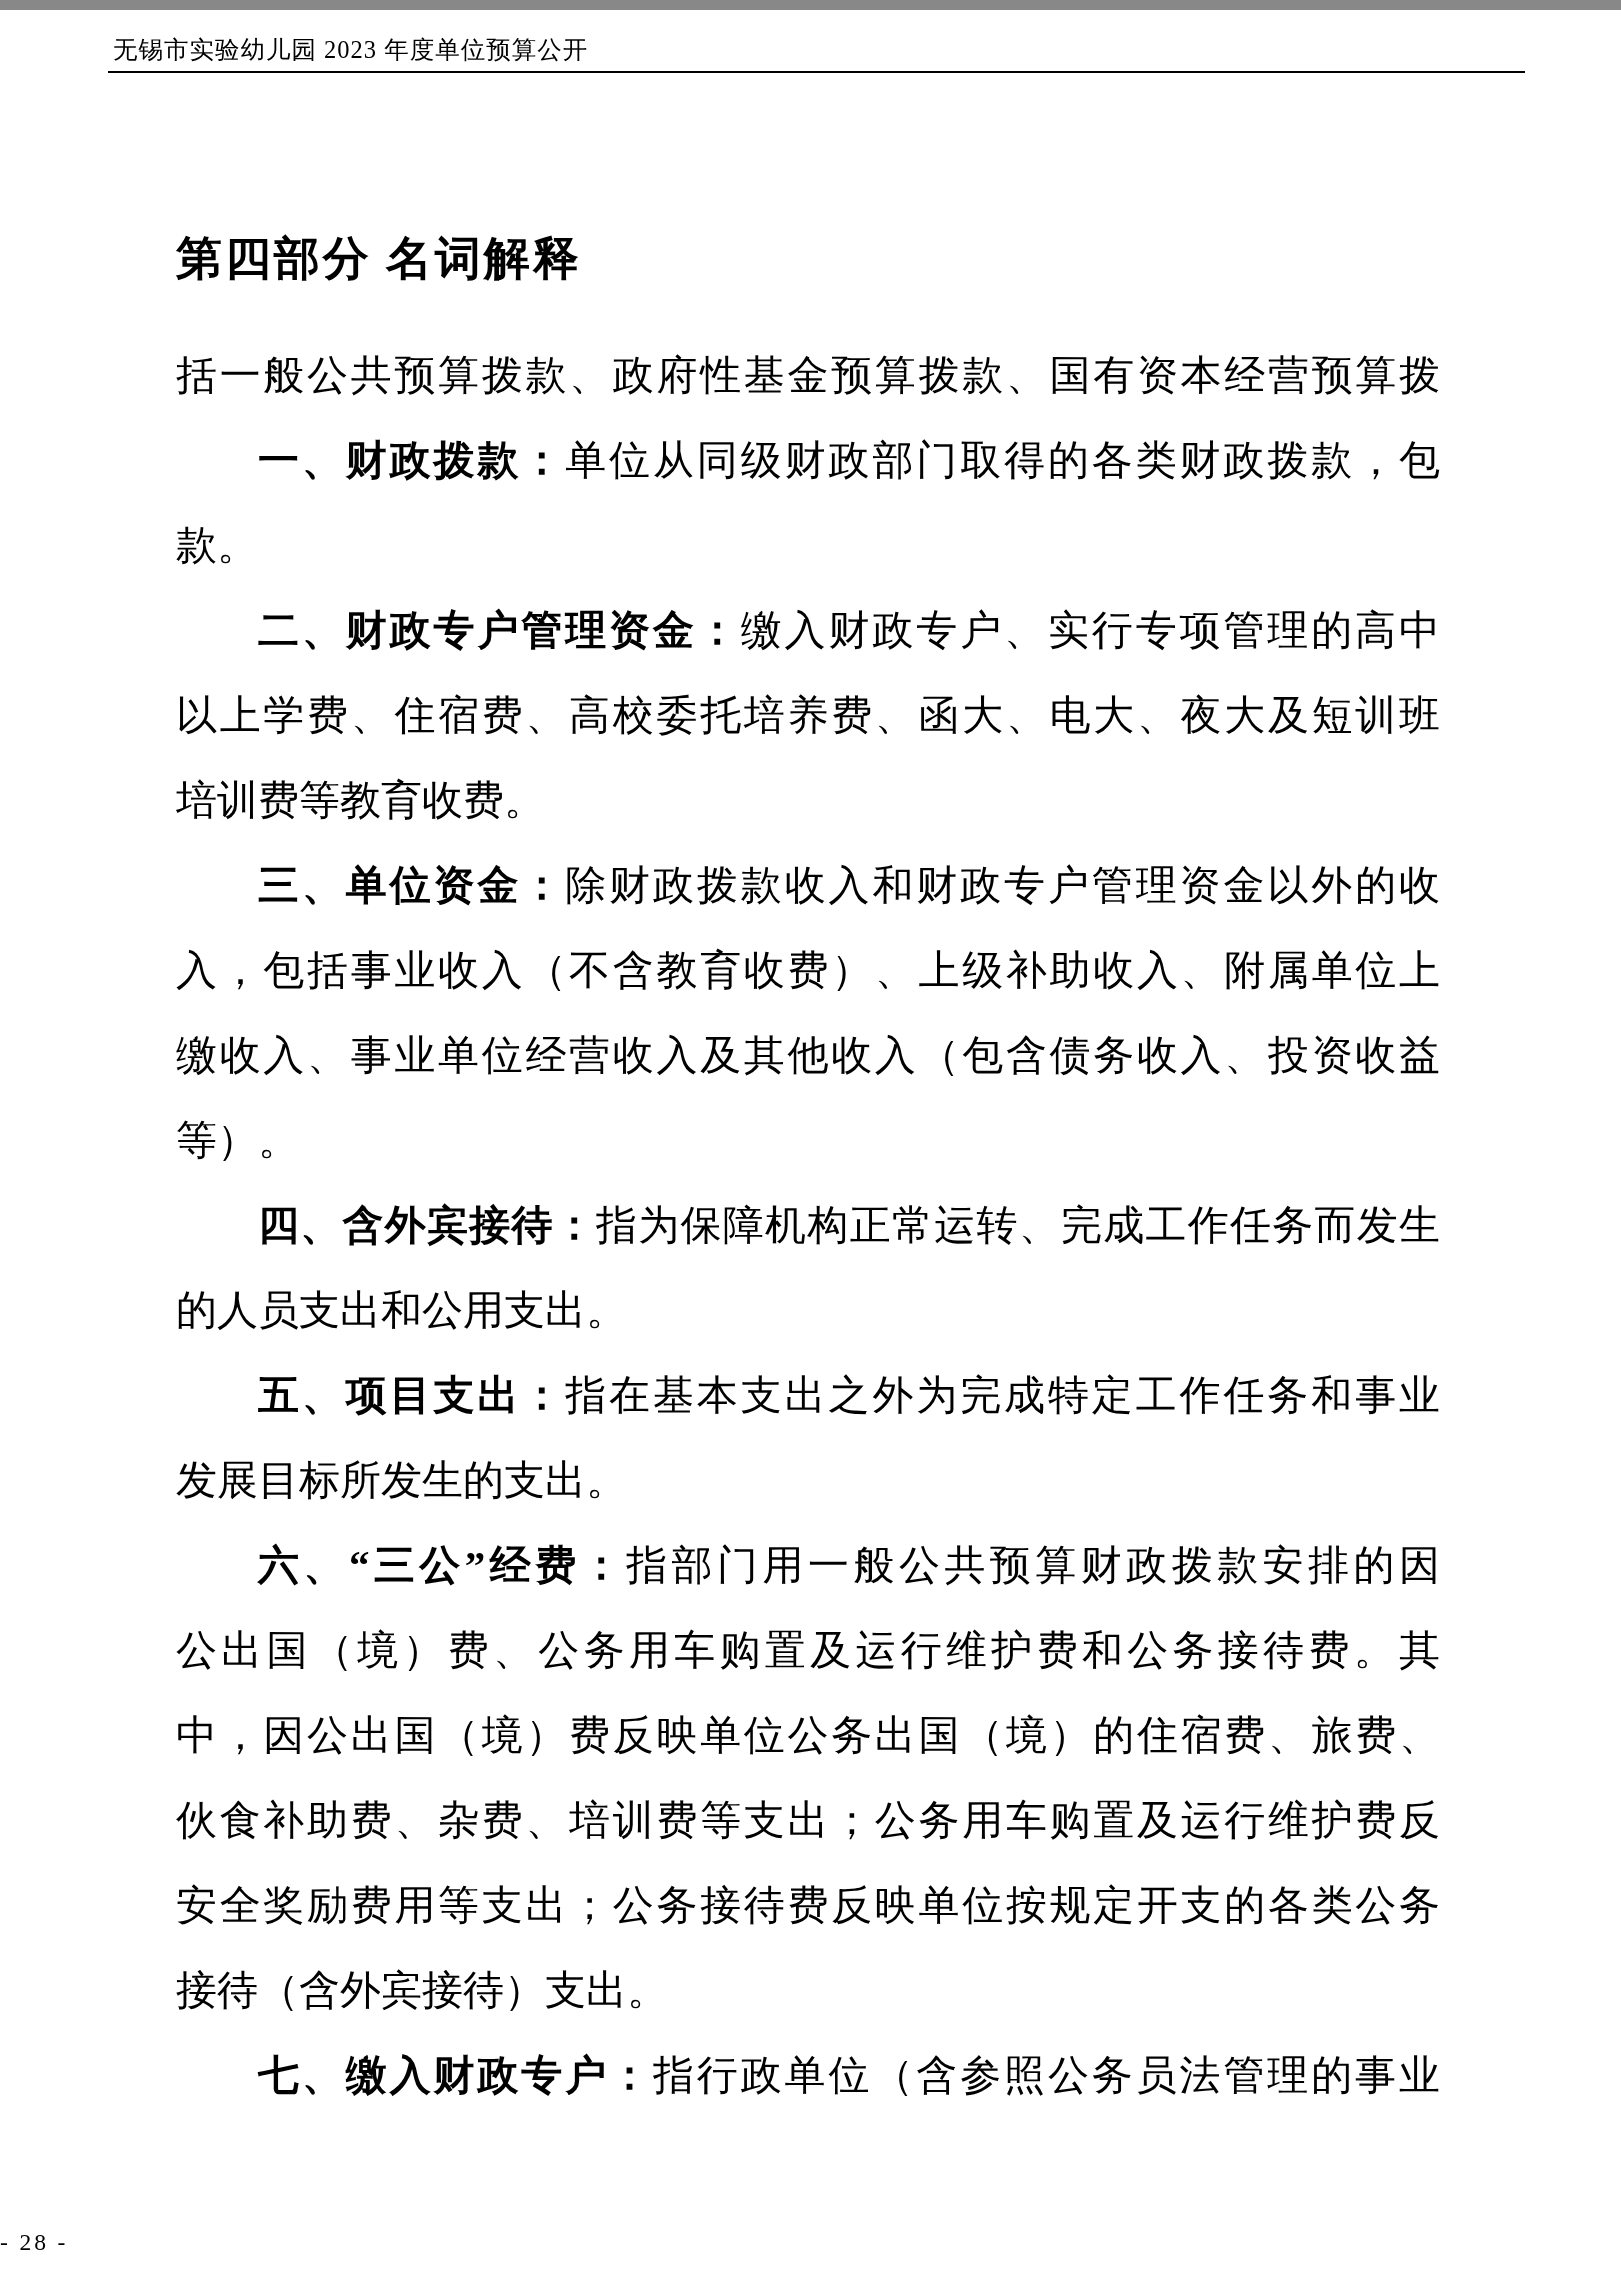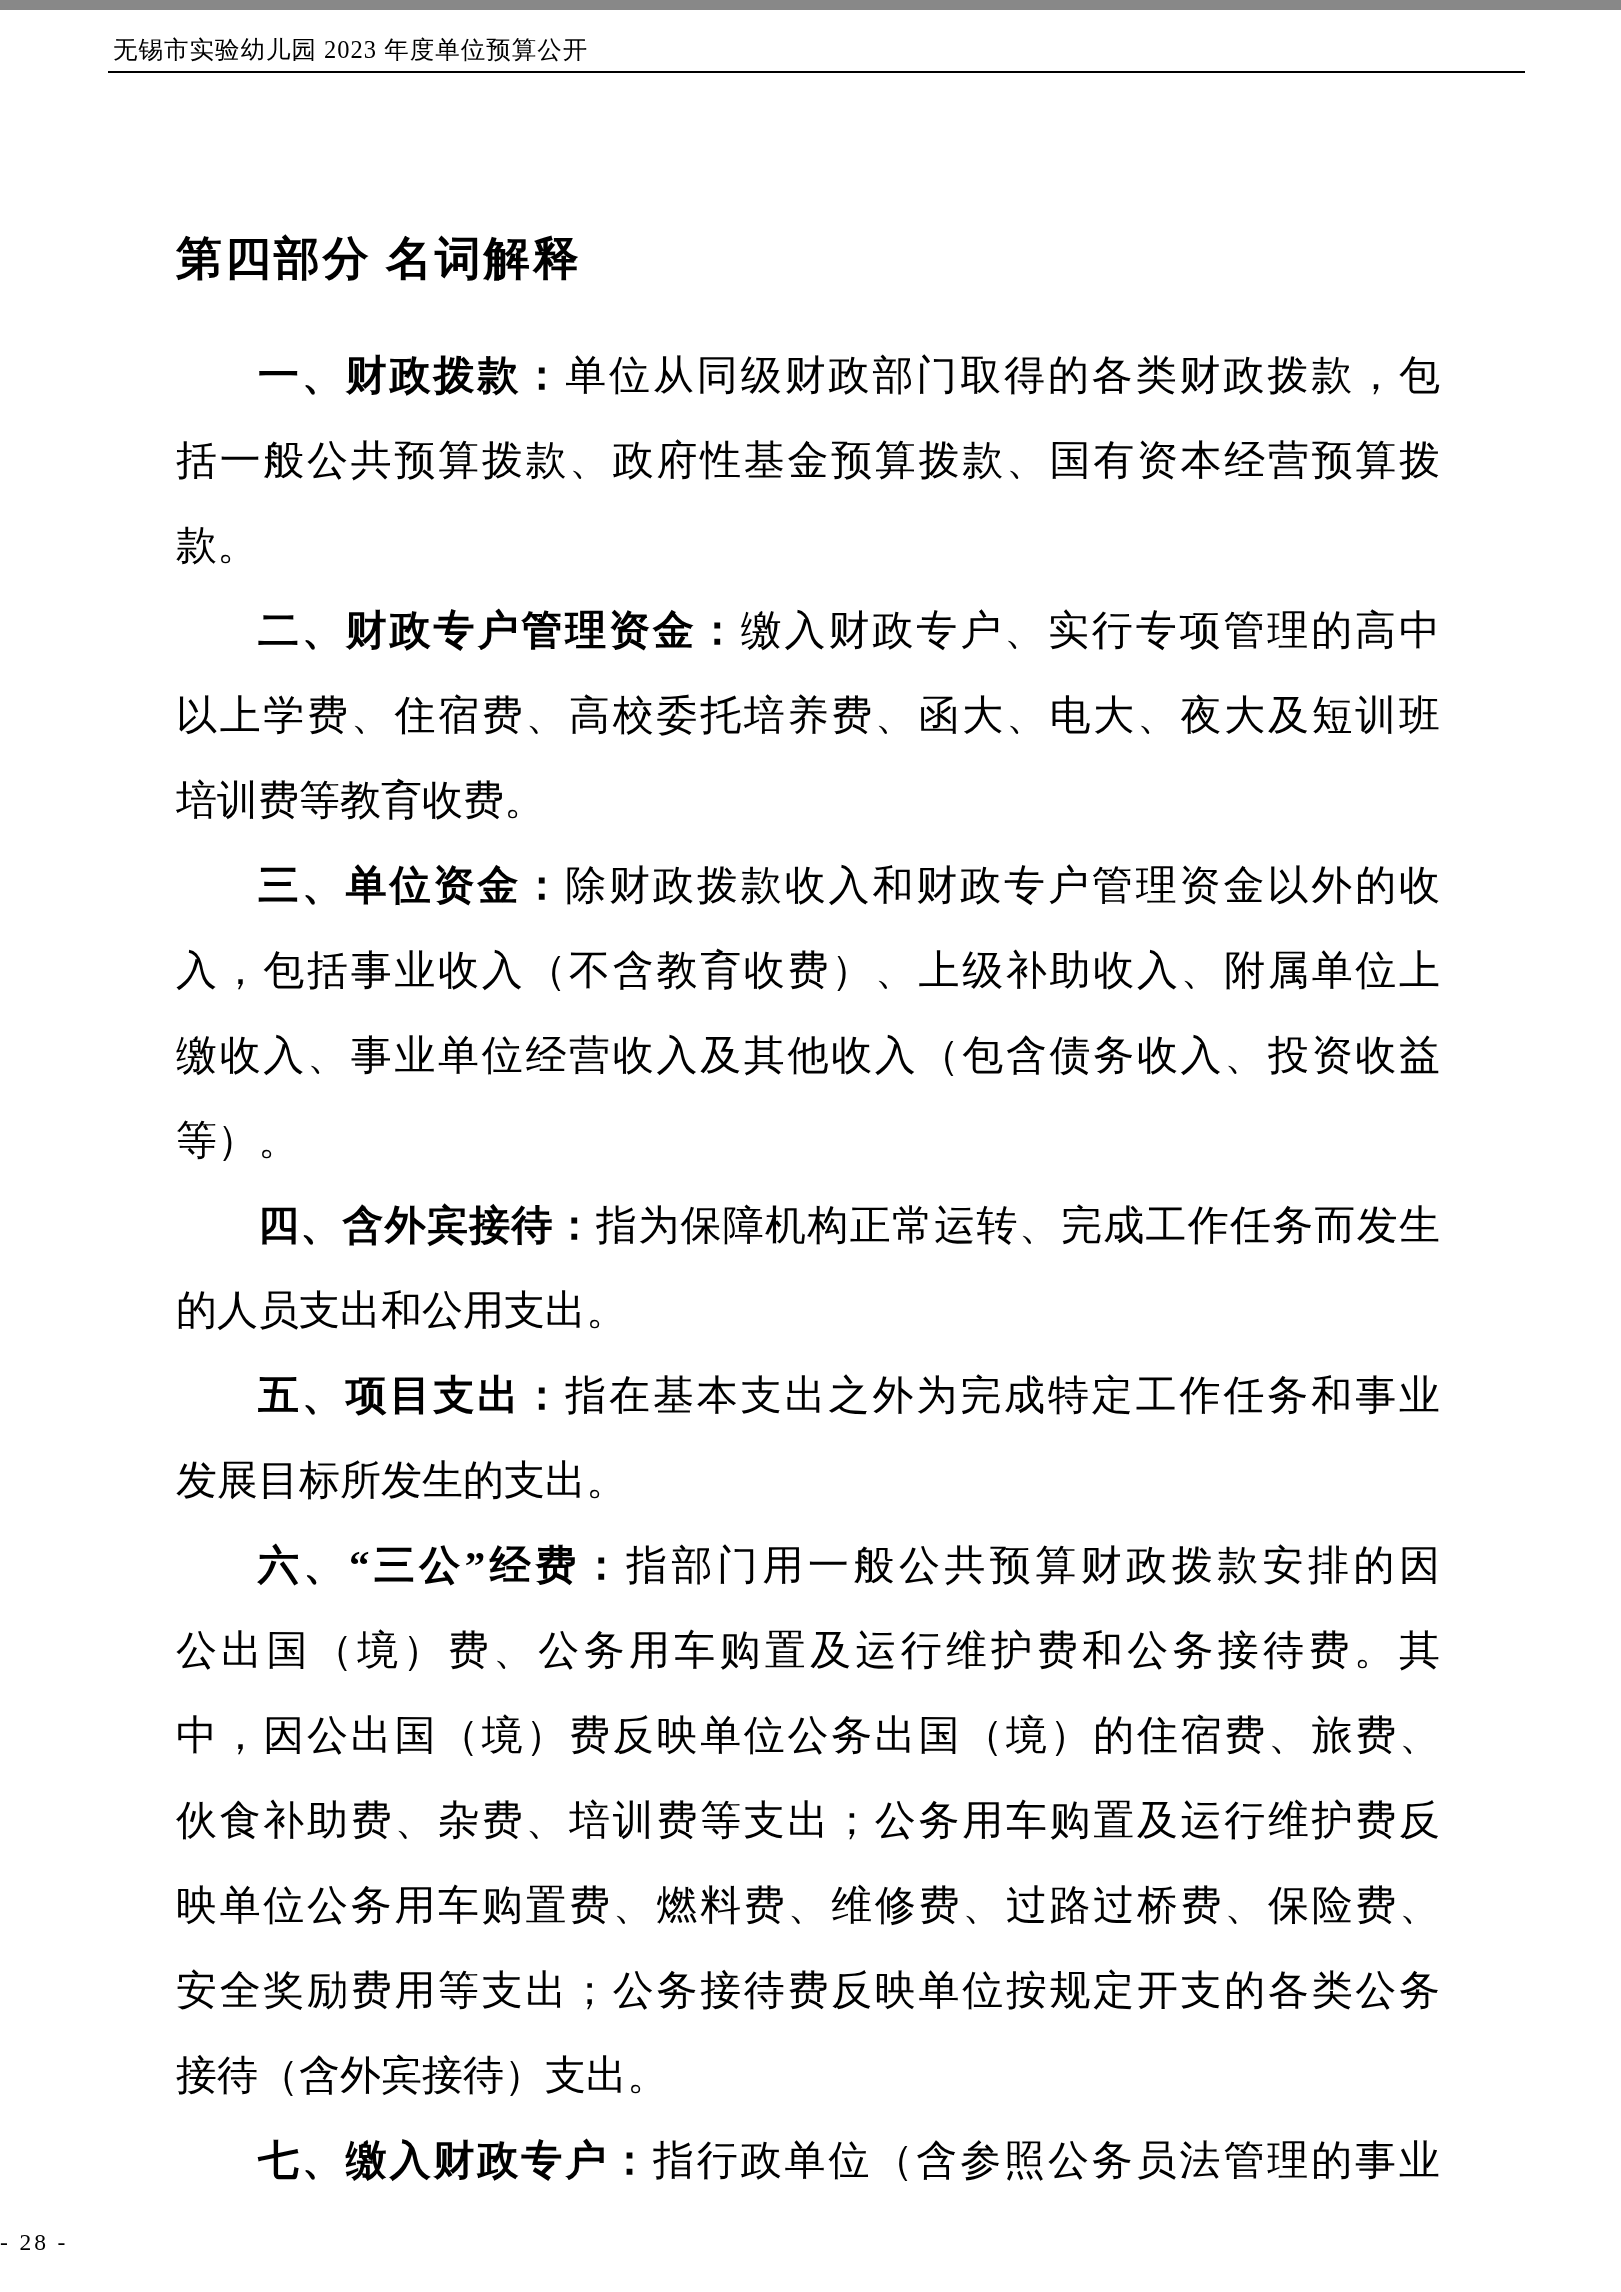--- a/index.html
+++ b/index.html
@@ -63,39 +63,38 @@
 <div class="page">
 
   <div class="hdr">
     <div class="hdr-text">无锡市实验幼儿园 2023 年度单位预算公开</div>
     <div class="hdr-rule"></div>
   </div>
 
   <div class="doc-title">第四部分  名词解释</div>
 
   <div class="body-block">
+      <div class="line">括一般公共预算拨款、政府性基金预算拨款、国有资本经营预算拨</div>
       <div class="line first"><b>一、财政拨款：</b>单位从同级财政部门取得的各类财政拨款，包</div>
-      <div class="line">括一般公共预算拨款、政府性基金预算拨款、国有资本经营预算拨</div>
       <div class="line end">款。</div>
       <div class="line first"><b>二、财政专户管理资金：</b>缴入财政专户、实行专项管理的高中</div>
       <div class="line">以上学费、住宿费、高校委托培养费、函大、电大、夜大及短训班</div>
       <div class="line end">培训费等教育收费。</div>
       <div class="line first"><b>三、单位资金：</b>除财政拨款收入和财政专户管理资金以外的收</div>
       <div class="line">入，包括事业收入（不含教育收费）、上级补助收入、附属单位上</div>
       <div class="line">缴收入、事业单位经营收入及其他收入（包含债务收入、投资收益</div>
       <div class="line end">等）。</div>
       <div class="line first"><b>四、含外宾接待：</b>指为保障机构正常运转、完成工作任务而发生</div>
       <div class="line end">的人员支出和公用支出。</div>
       <div class="line first"><b>五、项目支出：</b>指在基本支出之外为完成特定工作任务和事业</div>
       <div class="line end">发展目标所发生的支出。</div>
       <div class="line first"><b>六、“三公”经费：</b>指部门用一般公共预算财政拨款安排的因</div>
       <div class="line">公出国（境）费、公务用车购置及运行维护费和公务接待费。其</div>
       <div class="line">中，因公出国（境）费反映单位公务出国（境）的住宿费、旅费、</div>
       <div class="line">伙食补助费、杂费、培训费等支出；公务用车购置及运行维护费反</div>
-      <div class="line">映单位公务用车购置费、燃料费、维修费、过路过桥费、保险费、</div>
       <div class="line">安全奖励费用等支出；公务接待费反映单位按规定开支的各类公务</div>
       <div class="line end">接待（含外宾接待）支出。</div>
       <div class="line first"><b>七、缴入财政专户：</b>指行政单位（含参照公务员法管理的事业</div>
     </div>
 
   <div class="footer">- 28 -</div>
 
 </div>
 
 

